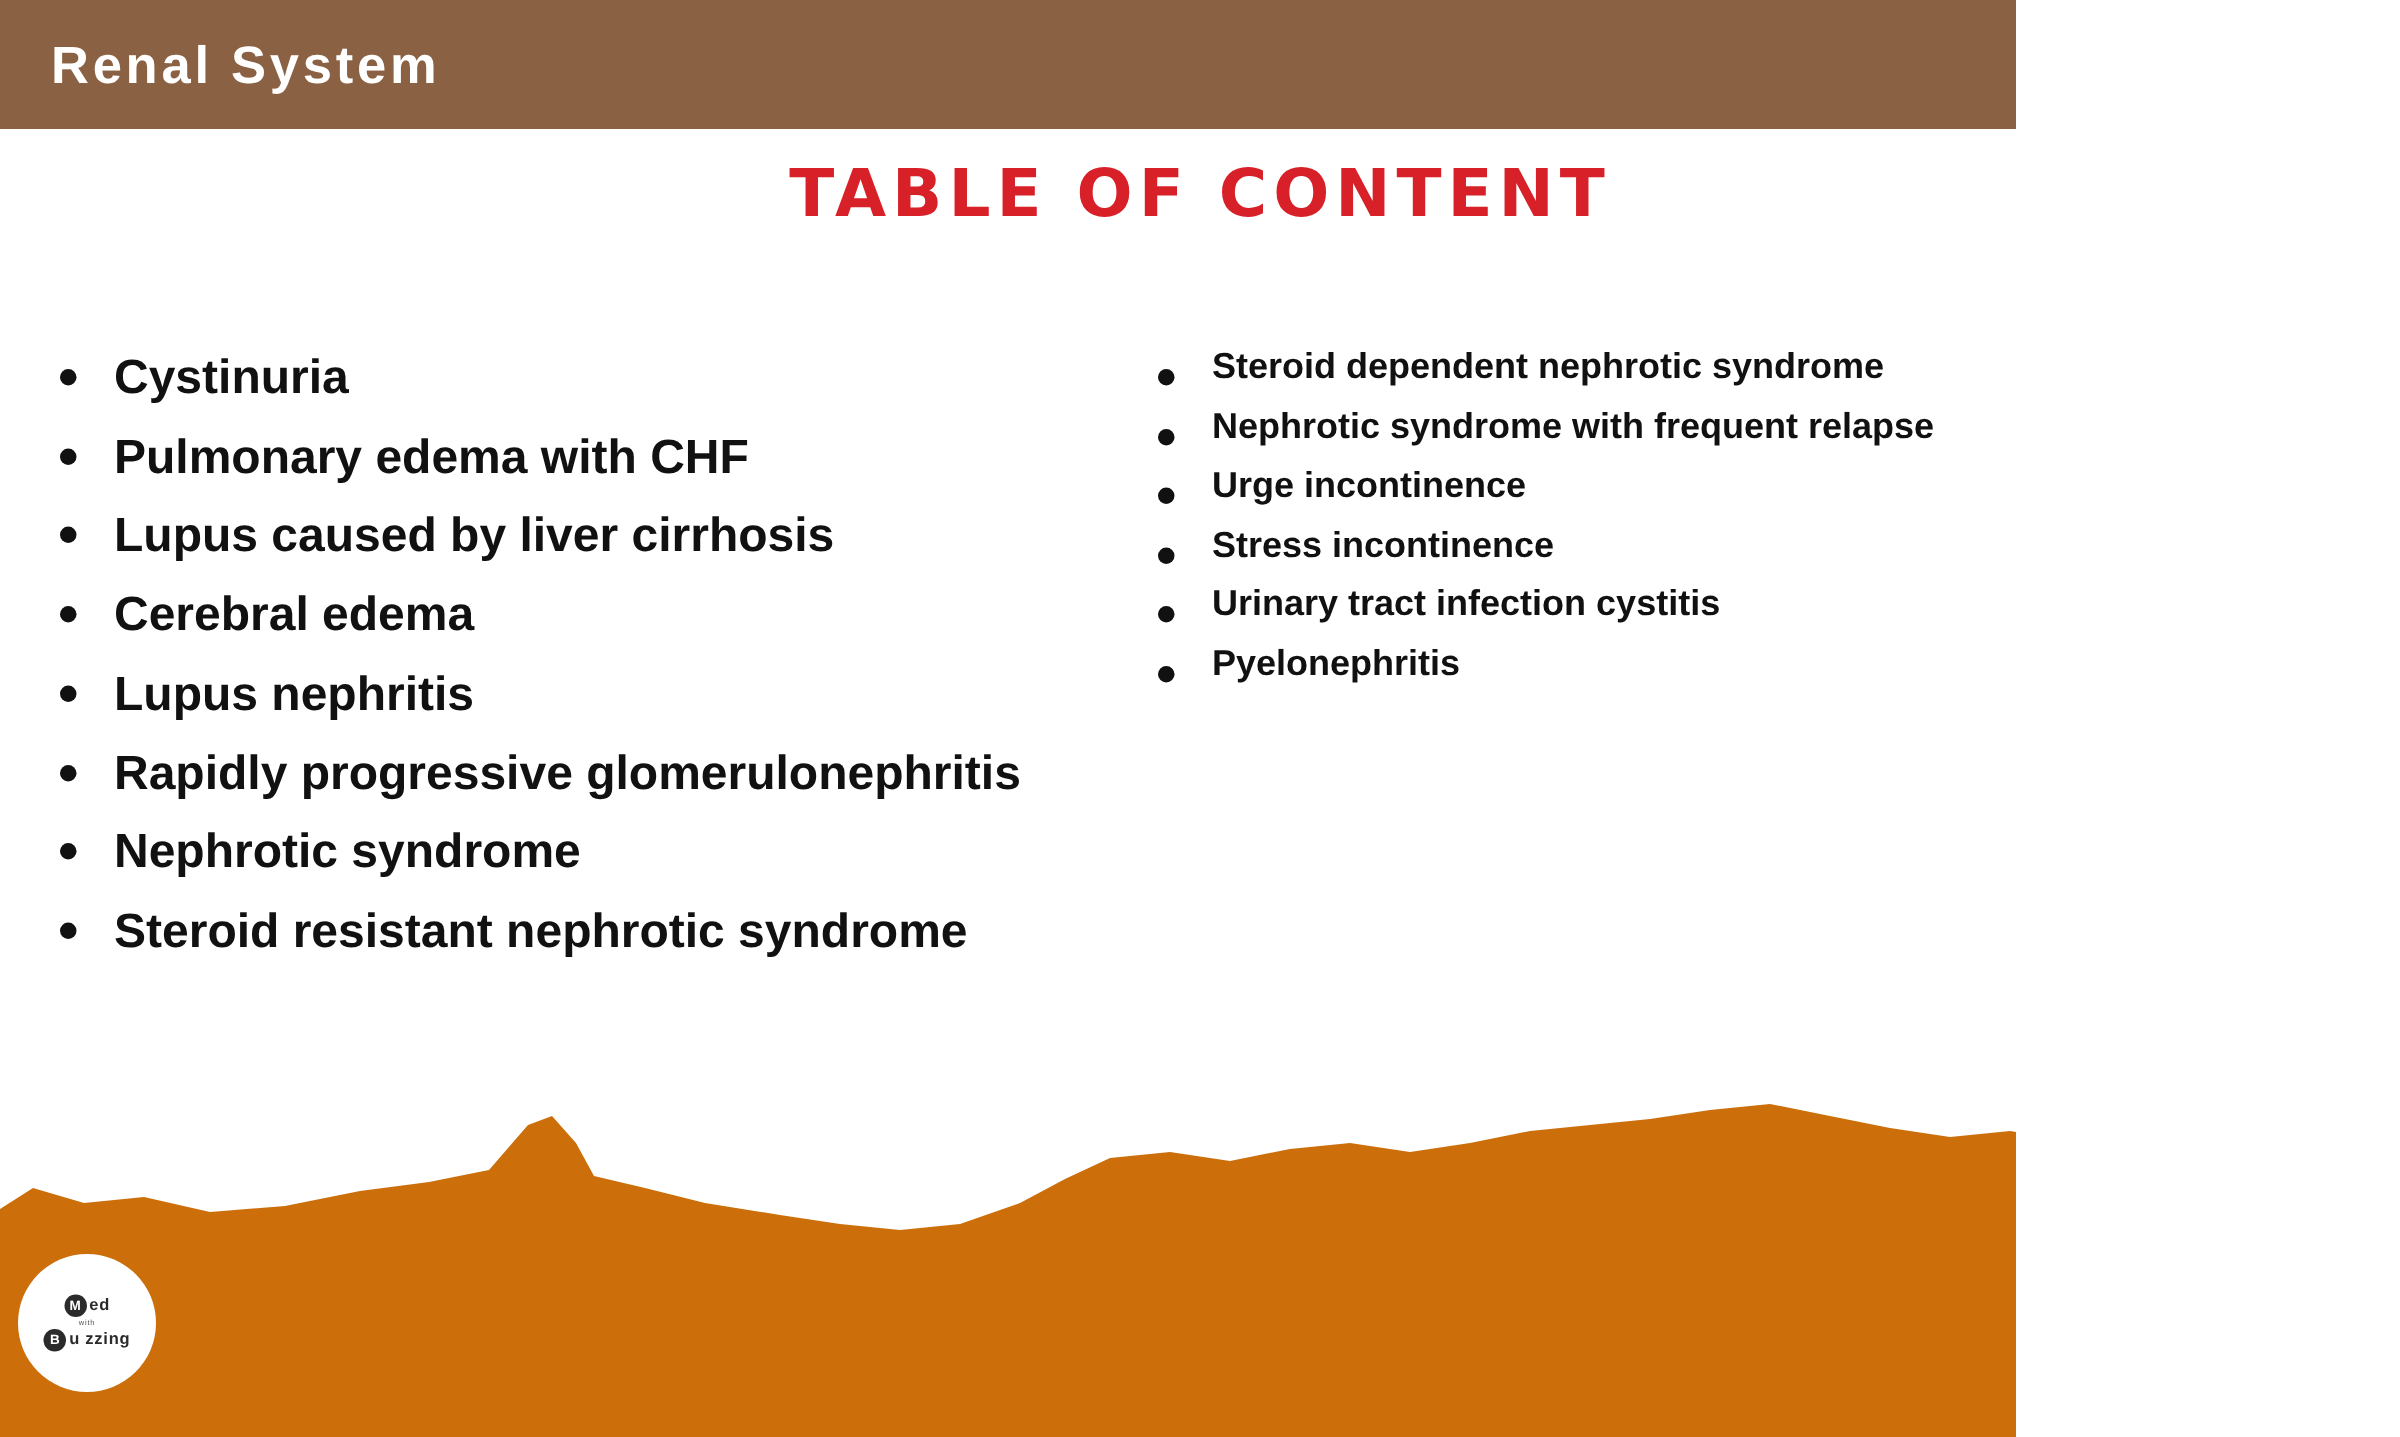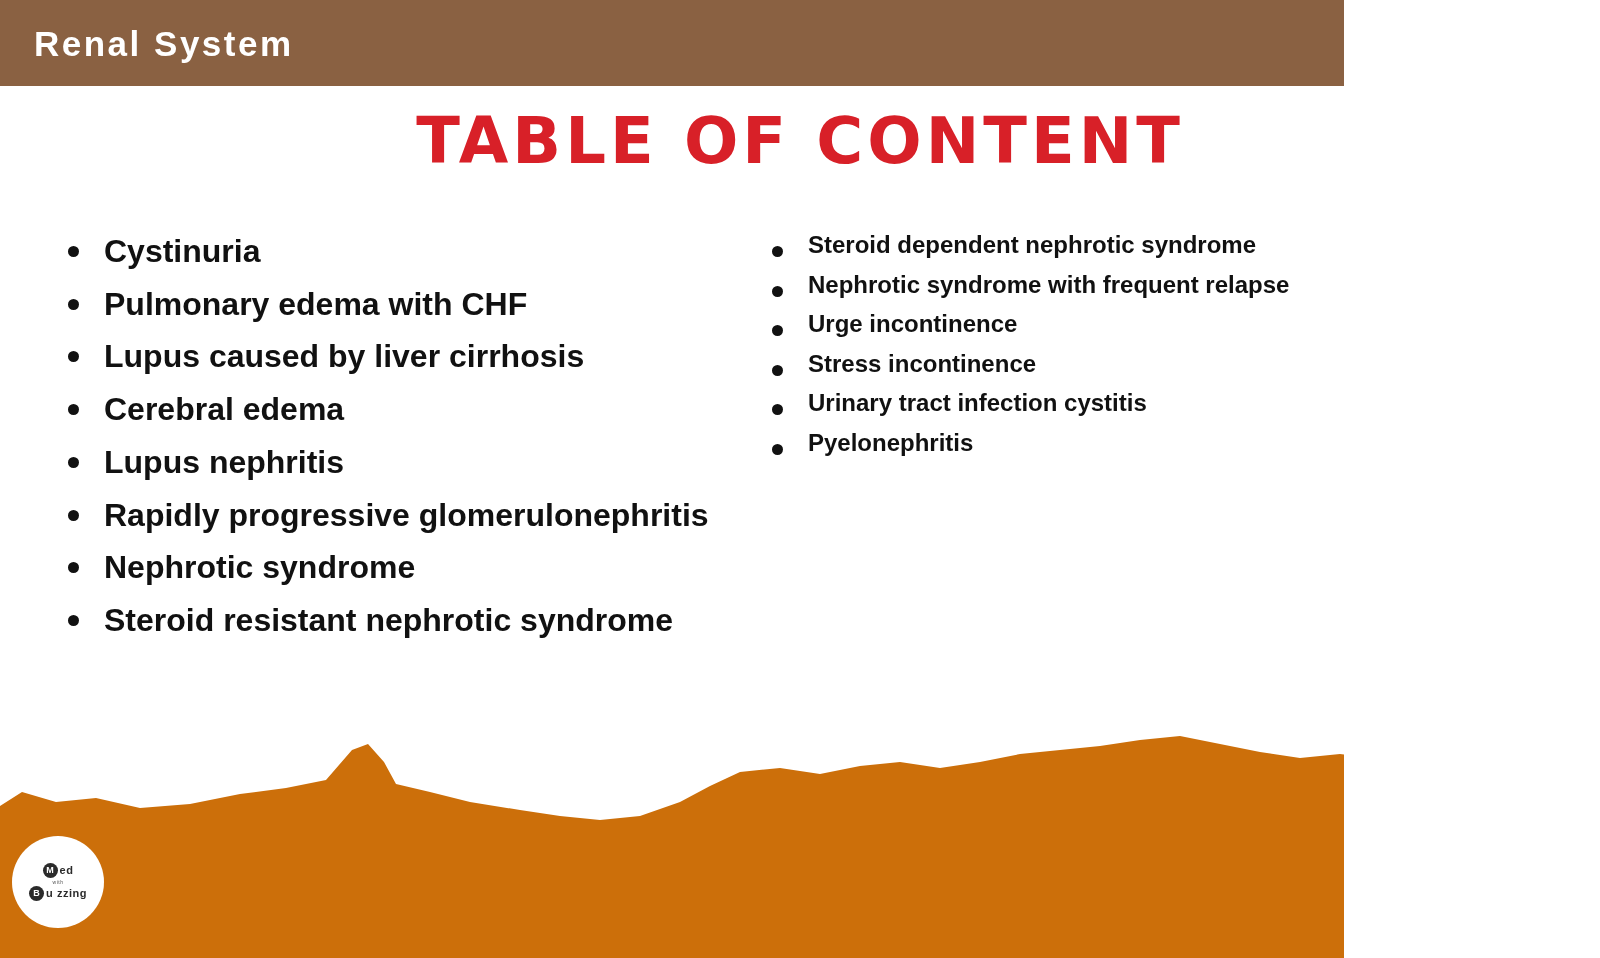--- a/index.html
+++ b/index.html
@@ -38,41 +38,41 @@
     white-space: nowrap;
   }
   
   .page-title {
     position: absolute;
     top: 104px;
     left: 0;
     width: 1600px;
     text-align: center;
     color: #d82028;
-    font-size: 64px;
+    font-size: 44px;
     font-weight: bold;
     letter-spacing: 4px;
     text-transform: uppercase;
     font-family: "DejaVu Sans", sans-serif;
   }
   
   .content {
     position: absolute;
     top: 228px;
     left: 0;
     width: 1600px;
     display: flex;
     align-items: flex-start;
   }
   .col {
     padding-top: 0;
   }
   .col-left {
     width: 760px;
-    padding-left: 56px;
+    padding-left: 28px;
   }
   .col-right {
     width: 840px;
     padding-left: 0px;
   }
   ul.toc-list {
     list-style: none;
   }
   ul.toc-list li {
     position: relative;

